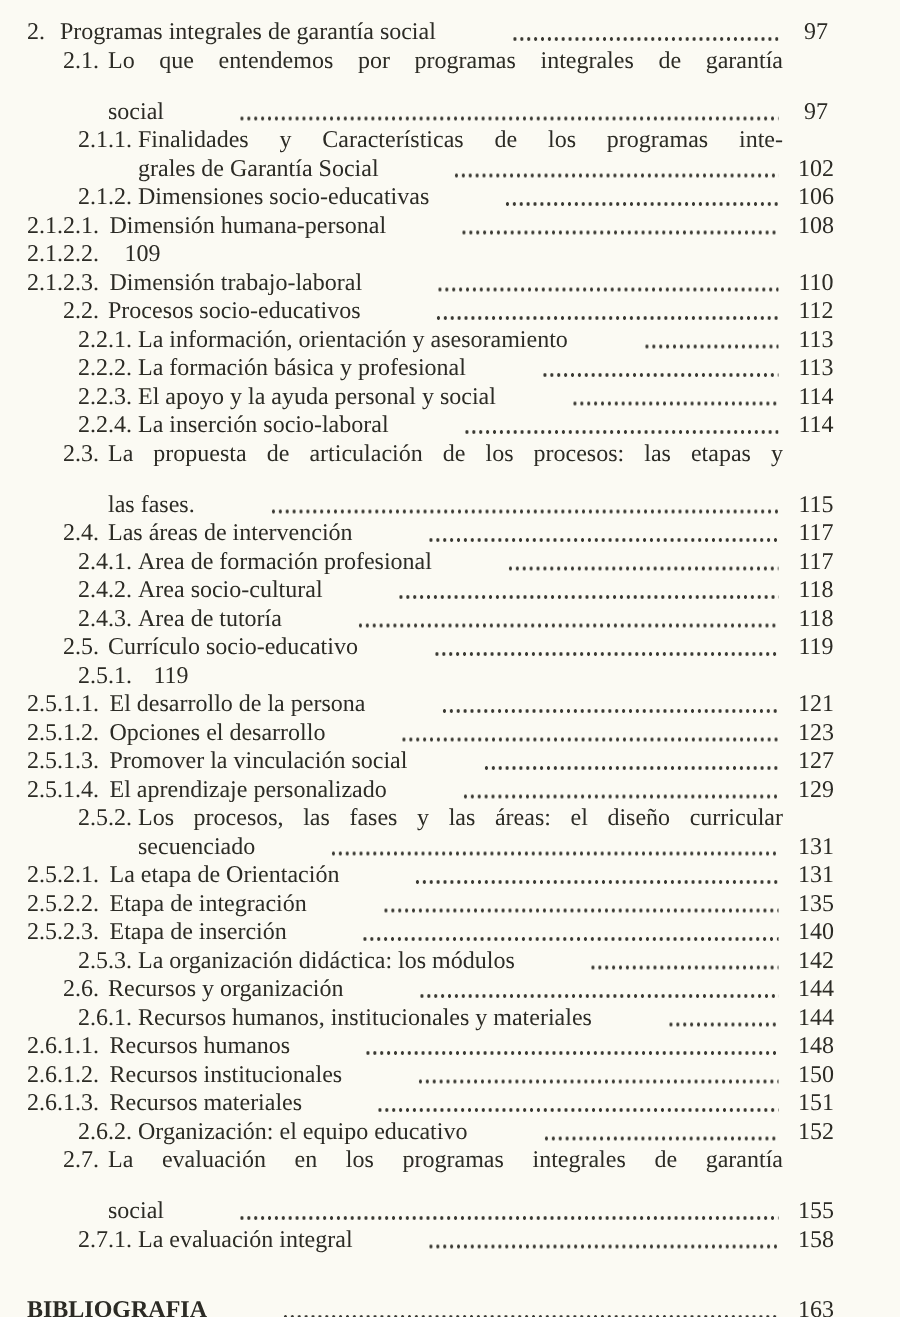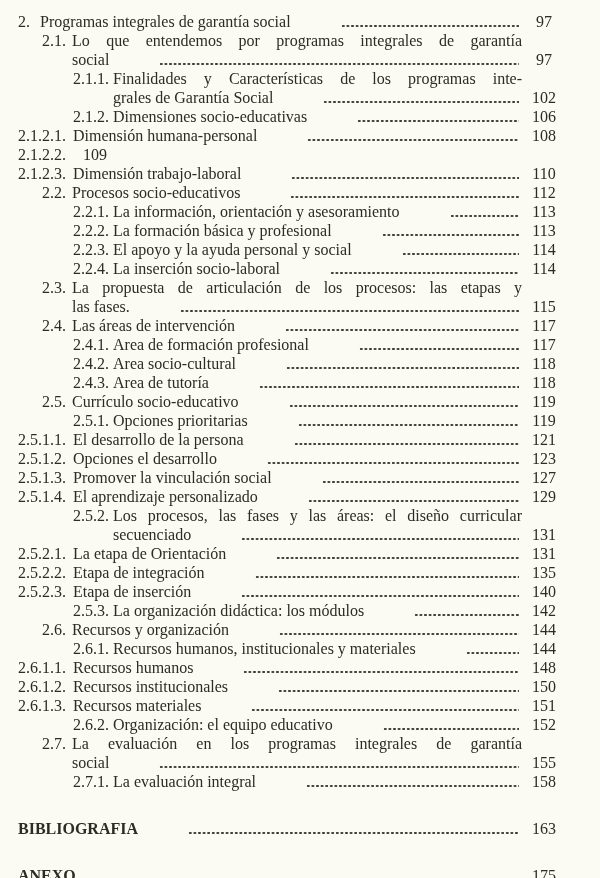--- a/index.html
+++ b/index.html
@@ -19,22 +19,22 @@
   }
   .entry { display: block; }
   .line { display: flex; }
   .num { flex: none; display: inline-block; }
 
   
   .level-1 { margin-left: 0; }
   .level-1 .num { width: 22px; }
   .level-2 { margin-left: 24px; }
   .level-2 .num { width: 30px; }
-  .level-2 .line.cont-line { padding-left: 30px; }
-  .level-3 { margin-left: 55px; }
+  .level-2 .line.cont-line { padding-left: 30px; margin-top: 15px; }
+  .level-3 { margin-left: 34px; }
   .level-3 .num { width: 40px; }
   .level-3 .line.cont-line { padding-left: 40px; }
   .level-4 { }
   .level-4 .num { width: 55px; }
 
   .body { flex: 1; min-width: 0; display: flex; gap: 44px; }
   .line.wrap .body {
     display: block;
     text-align: justify;
     text-align-last: justify;
@@ -252,24 +252,20 @@
           <span class="body">
             <span class="txt">Currículo socio-educativo</span>
             <span class="leader"></span>
           </span>
           <span class="pagenum">119</span>
         </div>
       </div>
       <div class="entry level-3">
         <div class="line">
           <span class="num">2.5.1.</span>
-          <span class="body">
-            <span class="txt">Opciones prioritarias</span>
-            <span class="leader"></span>
-          </span>
           <span class="pagenum">119</span>
         </div>
       </div>
       <div class="entry level-4">
         <div class="line">
           <span class="num">2.5.1.1.</span>
           <span class="body">
             <span class="txt">El desarrollo de la persona</span>
             <span class="leader"></span>
           </span>

